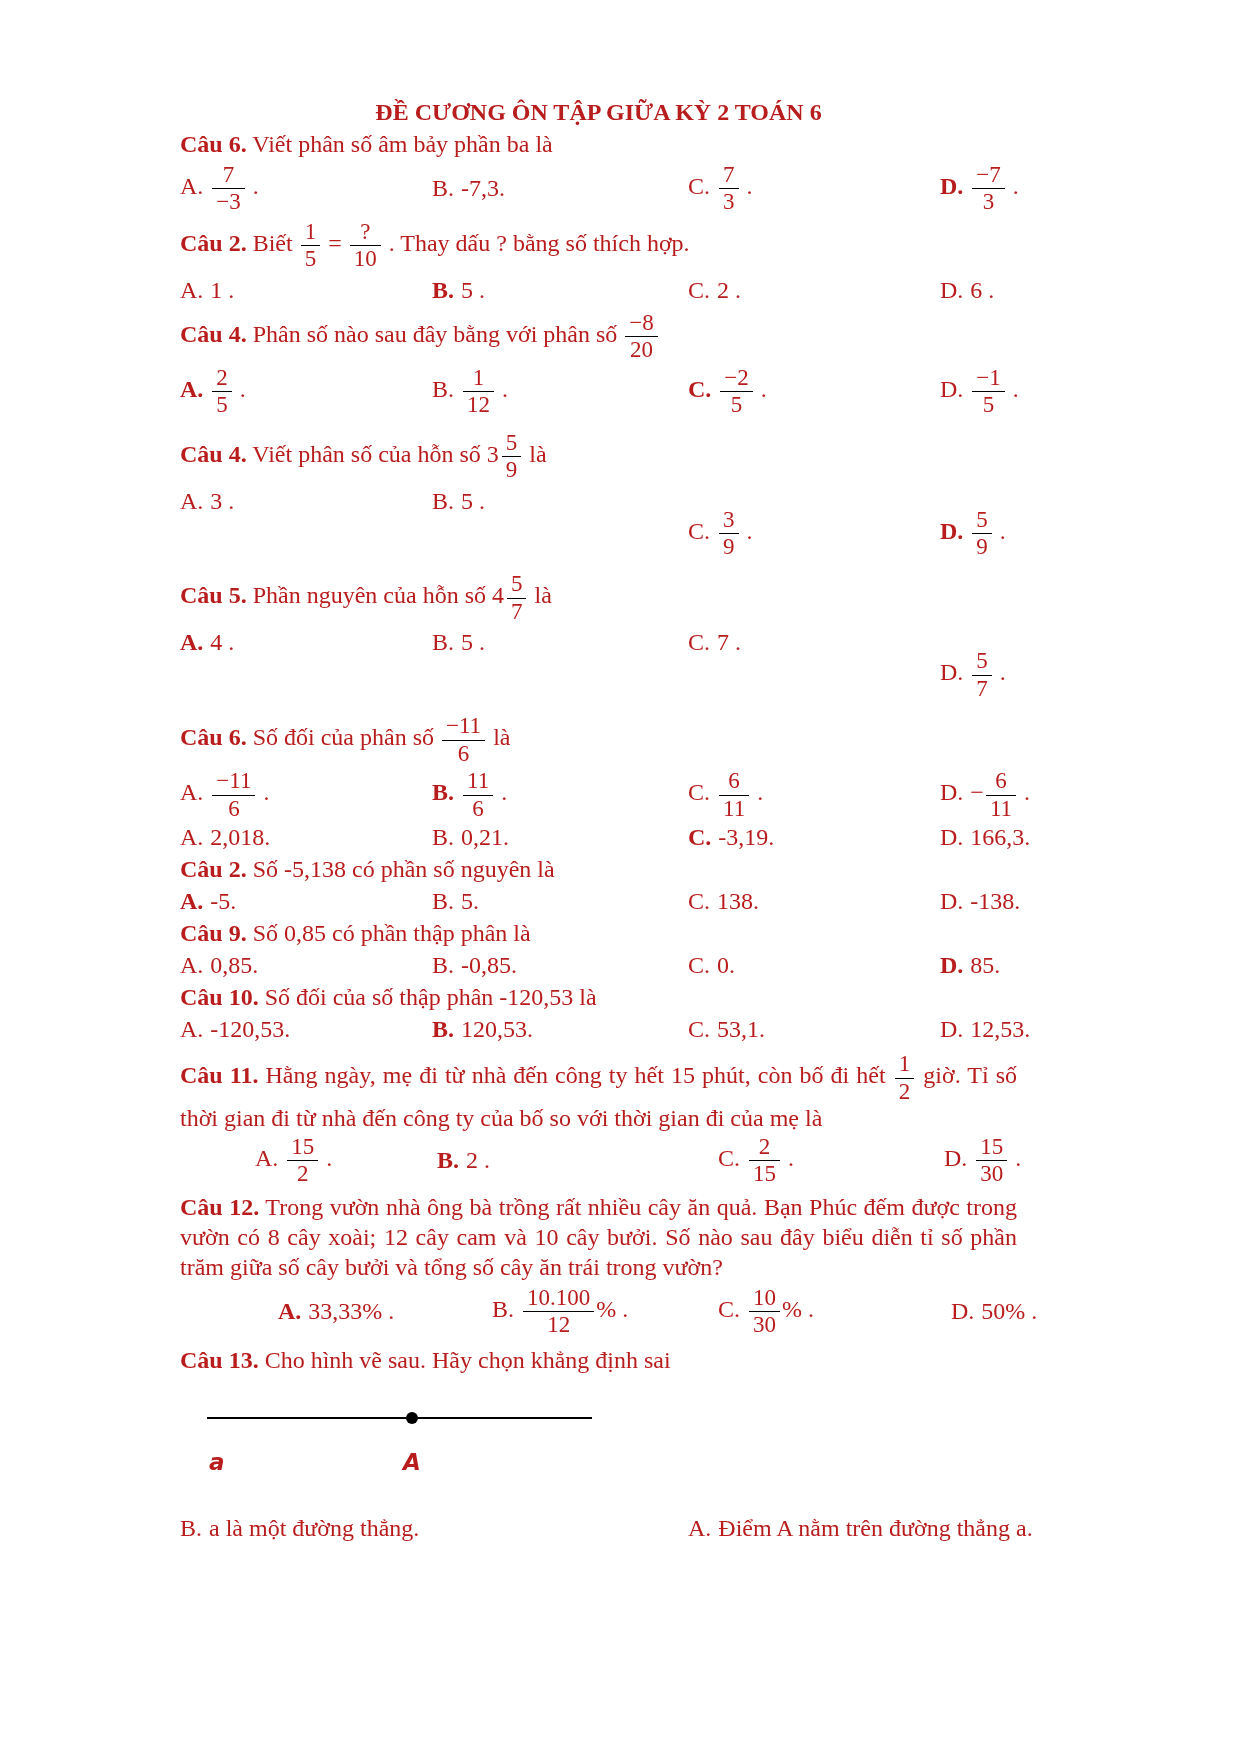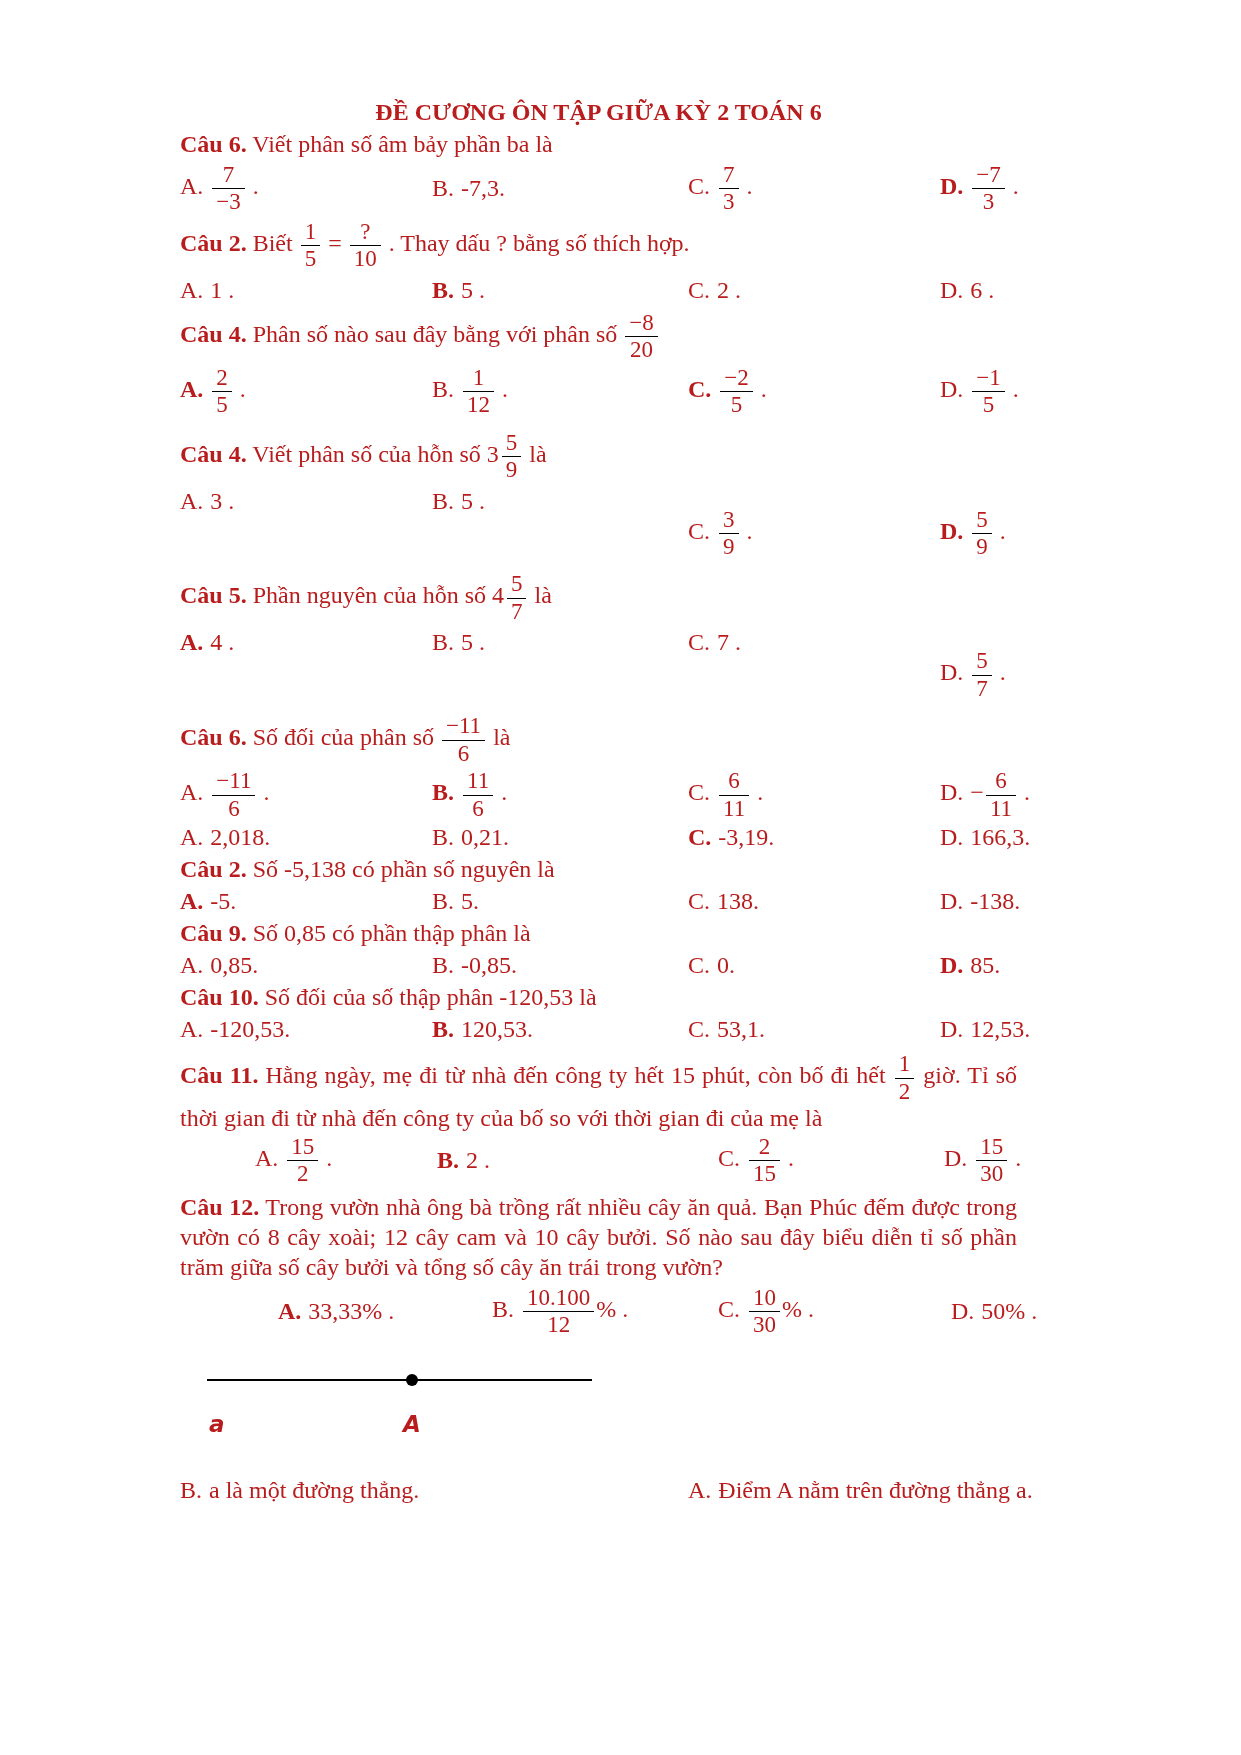--- a/index.html
+++ b/index.html
@@ -154,20 +154,21 @@
       <div class="q" data-qid="q12">
         <p class="stem"><span class="qlabel">Câu 12.</span> <span>Trong vườn nhà ông bà trồng rất nhiều cây ăn quả. Bạn Phúc đếm được trong vườn có 8 cây xoài; 12 cây cam và 10 cây bưởi. Số nào sau đây biểu diễn tỉ số phần trăm giữa số cây bưởi và tổng số cây ăn trái trong vườn?</span></p>
         <div class="opts cols-q12 align-c">
           <div class="opt"><span class="opt-label ans">A.</span><span>33,33% .</span></div>
           <div class="opt"><span class="opt-label">B.</span><span class="frac"><span class="num">10.100</span><span class="den">12</span></span><span>% .</span></div>
           <div class="opt"><span class="opt-label">C.</span><span class="frac"><span class="num">10</span><span class="den">30</span></span><span>% .</span></div>
           <div class="opt"><span class="opt-label">D.</span><span>50% .</span></div>
         </div>
       </div>
       <div class="q" data-qid="q13">
+        <p class="stem"><span class="qlabel">Câu 13.</span> <span>Cho hình vẽ sau. Hãy chọn khẳng định sai</span></p>
         <div class="figure">
           <div class="fig-line"></div>
           <div class="fig-dot"></div>
           <span class="fig-lab line-name">a</span>
           <span class="fig-lab point-name">A</span>
         </div>
         <div class="opts cols-two align-c">
           <div class="opt"><span class="opt-label">B.</span><span>a là một đường thẳng.</span></div>
           <div class="opt"><span class="opt-label">A.</span><span>Điểm A nằm trên đường thẳng a.</span></div>
         </div>

